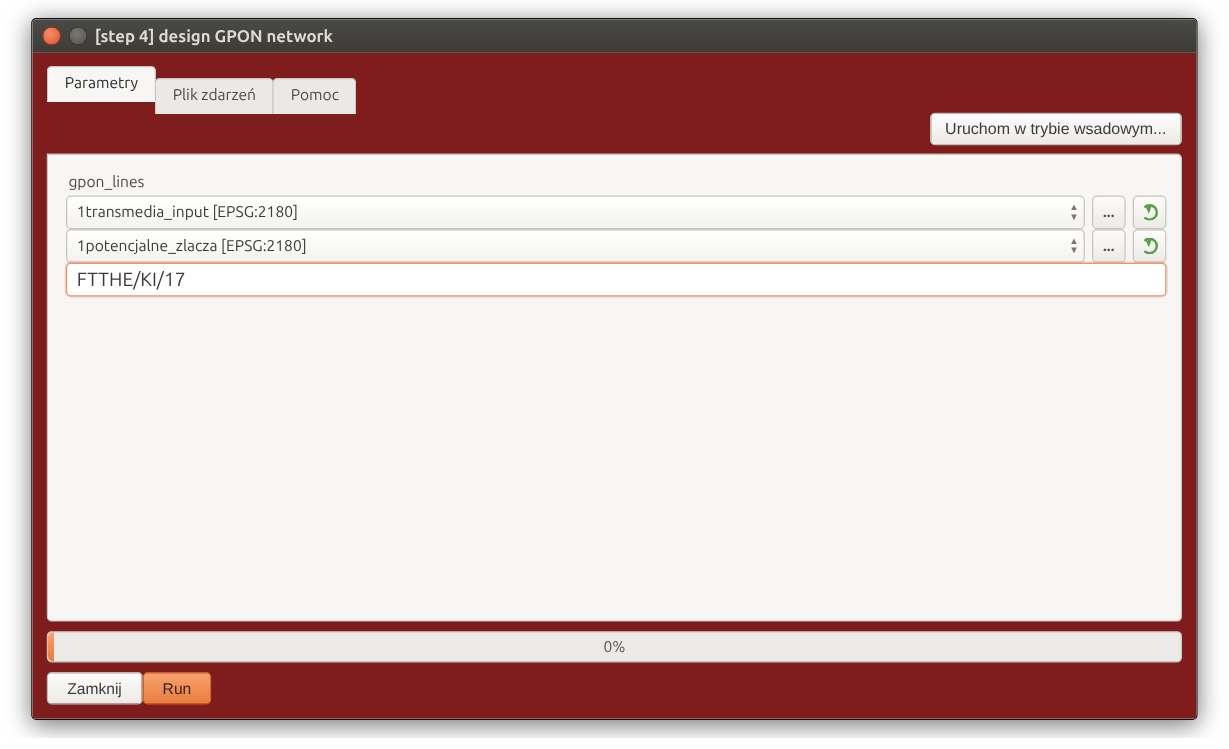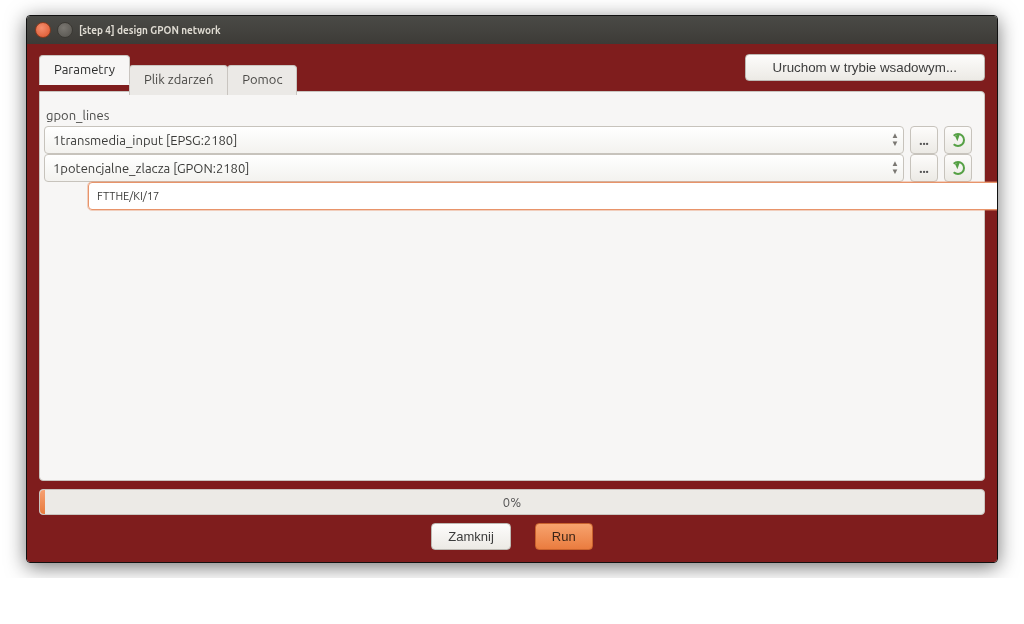--- a/index.html
+++ b/index.html
@@ -21,21 +21,21 @@
   }
   .titlebar {
     background: linear-gradient(to bottom, #4a4a46 0%, #3d3b37 100%);
     height: 28px;
     display: flex;
     align-items: center;
     padding: 0 8px;
     gap: 6px;
     color: #dfdbd2;
     font-weight: bold;
-    font-size: 10px;
+    font-size: 14px;
   }
   .win-btn {
     width: 16px; height: 16px; border-radius: 50%;
     display: inline-block;
   }
   .win-close { background: radial-gradient(circle at 40% 35%, #f58e6e, #d9542b); border:1px solid #8a3a1e; }
   .win-min   { background: radial-gradient(circle at 40% 35%, #7a7771, #54524d); border:1px solid #3a3833; }
   .window-body {
     background: #7f1d1d;
     padding: 10px 12px 12px 12px;
@@ -69,29 +69,30 @@
     color: #2b2b2b;
     z-index: 2;
     top: 1px;
     border-bottom: 1px solid #f7f6f5;
   }
   .batch-btn {
     margin-left: auto;
     border: 1px solid #bdb9b3;
     border-radius: 4px;
     background: linear-gradient(to bottom, #fdfcfb, #eceae5);
-    padding: 5px 27px;
+    padding: 5px 12px;
     color: #3c3c3c;
     cursor: pointer;
+    margin-top: 40px;
   }
   .tab-pane {
     border: 1px solid #c9c5c0;
     background: #f7f6f5;
     border-radius: 0 4px 4px 4px;
-    padding: 10px 12px 12px 4px;
+    padding: 10px 12px 12px 15px;
     min-height: 390px;
     margin-top: -1px;
   }
   .field-label {
     color: #4a4a48;
     margin: 6px 0 4px 2px;
   }
   .row-flex {
     display: flex;
     gap: 6px;
@@ -136,23 +137,22 @@
   }
   .text-input {
     width: 100%;
     border: 1px solid #e8946a;
     outline: 1px solid rgba(232,148,106,0.4);
     border-radius: 4px;
     background: #ffffff;
     height: 28px;
     padding: 0 8px;
     color: #3a3a38;
-    font-size: 11px;
+    font-size: 16px;
     font-family: inherit;
-    margin-left: 44px;
   }
   .progress-wrap {
     border: 1px solid #c9c5c0;
     border-radius: 4px;
     background: #eceae6;
     height: 26px;
     position: relative;
     display: flex;
     align-items: center;
     justify-content: center;
@@ -161,22 +161,22 @@
   .progress-fill {
     position: absolute;
     left: 0; top: 0; bottom: 0;
     width: 5px;
     background: linear-gradient(to bottom, #f6a071, #e87b3e);
     border-top-left-radius: 4px;
     border-bottom-left-radius: 4px;
   }
   .footer {
     display: flex;
-    justify-content: center;
-    gap: 24px;
+    justify-content: flex-start;
+    gap: 0;
   }
   .btn {
     border: 1px solid #bdb9b3;
     border-radius: 4px;
     background: linear-gradient(to bottom, #fdfcfb, #eceae5);
     padding: 5px 16px;
     color: #3c3c3c;
     cursor: pointer;
     font-size: 13px;
   }
@@ -220,21 +220,21 @@
           </span>
         </div>
         <div class="small-btn">...</div>
         <div class="small-btn">
           <span class="reload-icon"></span>
         </div>
       </div>
 
       <div class="row-flex">
         <div class="combo">
-          <span class="combo-text">1potencjalne_zlacza [GPON:2180]</span>
+          <span class="combo-text">1potencjalne_zlacza [EPSG:2180]</span>
           <span class="spin">
             <span>▲</span>
               <span>▼</span>
           </span>
         </div>
         <div class="small-btn">...</div>
         <div class="small-btn">
           <span class="reload-icon"></span>
         </div>
       </div>

